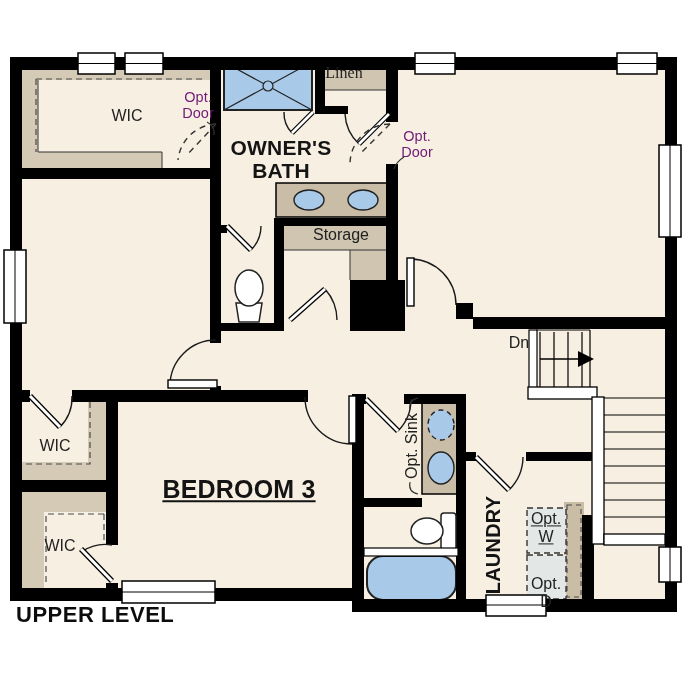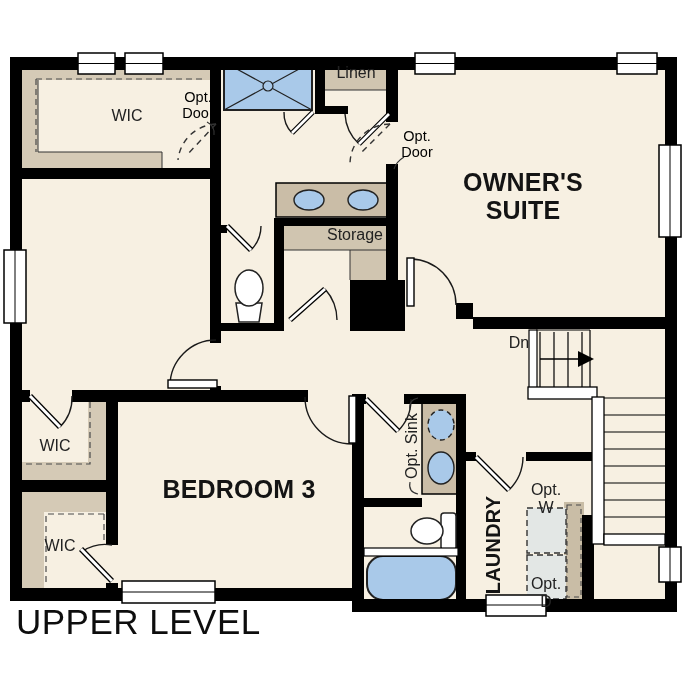--- a/index.html
+++ b/index.html
@@ -4,23 +4,23 @@
 <style>
   html,body{margin:0;padding:0;background:#fff;}
   .plan{position:relative;width:687px;height:687px;background:#ffffff;
         font-family:"Liberation Sans",sans-serif;overflow:hidden;}
   .plan svg{position:absolute;left:0;top:0;}
   .lbl{position:absolute;transform:translate(-50%,-50%);text-align:center;
        line-height:1.1;color:#1c1c1c;white-space:pre-line;}
   .room{font-weight:bold;font-size:25px;letter-spacing:.2px;color:#141414;}
   .room.md{font-size:21px;}
   .small{font-size:16px;color:#222;}
-  .tiny{font-size:14.5px;color:#000000;}
+  .tiny{font-size:14.5px;color:#701a75;}
   .rot{transform:translate(-50%,-50%) rotate(-90deg);}
-  .title{position:absolute;left:16px;top:602px;font-weight:normal;font-size:35px;
+  .title{position:absolute;left:16px;top:602px;font-weight:bold;font-size:22px;
          letter-spacing:.5px;color:#0d0d0d;}
 </style>
 </head>
 <body>
 
 <div class="plan">
 <svg width="687" height="687" viewBox="0 0 687 687">
 
   <g>
     <rect x="22" y="70" width="643" height="518" fill="#f7f0e2"></rect>
@@ -269,26 +269,26 @@
   <g stroke="#333" stroke-width="1.1" fill="none">
     <path d="M410,410 Q408,400 418,398"></path>
     <path d="M410,482 Q408,492 418,494"></path>
     <path d="M207,122 Q215,126 214,135"></path>
     <path d="M404,157 Q396,162 394,169"></path>
   </g>
 </svg>
 
   <div class="lbl small" style="left:127px;top:116px;">WIC</div>
   <div class="lbl tiny" style="left:198px;top:106px;width:44px;">Opt. Door</div>
-  <div class="lbl small" style="left:356px;top:73px;">Linen</div>
+  <div class="lbl room md" style="left:281px;top:159px;width:120px;">OWNER'S BATH</div>
+  <div class="lbl small" style="left:344px;top:73px;font-family:Liberation Serif, serif;">Linen</div>
   <div class="lbl tiny" style="left:417px;top:145px;width:44px;">Opt. Door</div>
-  <div class="lbl room" style="left:523px;top:196px;width:160px;">OWNER'S SUITE</div>
-  <div class="lbl small" style="left:355px;top:235px;">Storage</div>
+  <div class="lbl small" style="left:341px;top:235px;">Storage</div>
   <div class="lbl small" style="left:519px;top:343px;">Dn</div>
-  <div class="lbl room" style="left:239px;top:490px;width:220px;">BEDROOM 3</div>
+  <div class="lbl room" style="left:239px;top:490px;width:220px;text-decoration:underline;">BEDROOM 3</div>
   <div class="lbl small" style="left:55px;top:446px;">WIC</div>
   <div class="lbl small" style="left:60px;top:546px;">WIC</div>
   <div class="lbl small rot" style="left:412px;top:446px;white-space:nowrap;">Opt. Sink</div>
   <div class="lbl room rot" style="left:493px;top:545px;font-size:20px;white-space:nowrap;">LAUNDRY</div>
-  <div class="lbl small" style="left:546px;top:499px;width:44px;">Opt. W</div>
+  <div class="lbl small" style="left:546px;top:528px;width:44px;text-decoration:underline;">Opt. W</div>
   <div class="lbl small" style="left:546px;top:593px;width:44px;">Opt. D</div>
   <div class="title">UPPER LEVEL</div>
 </div>
 
 </body></html>

